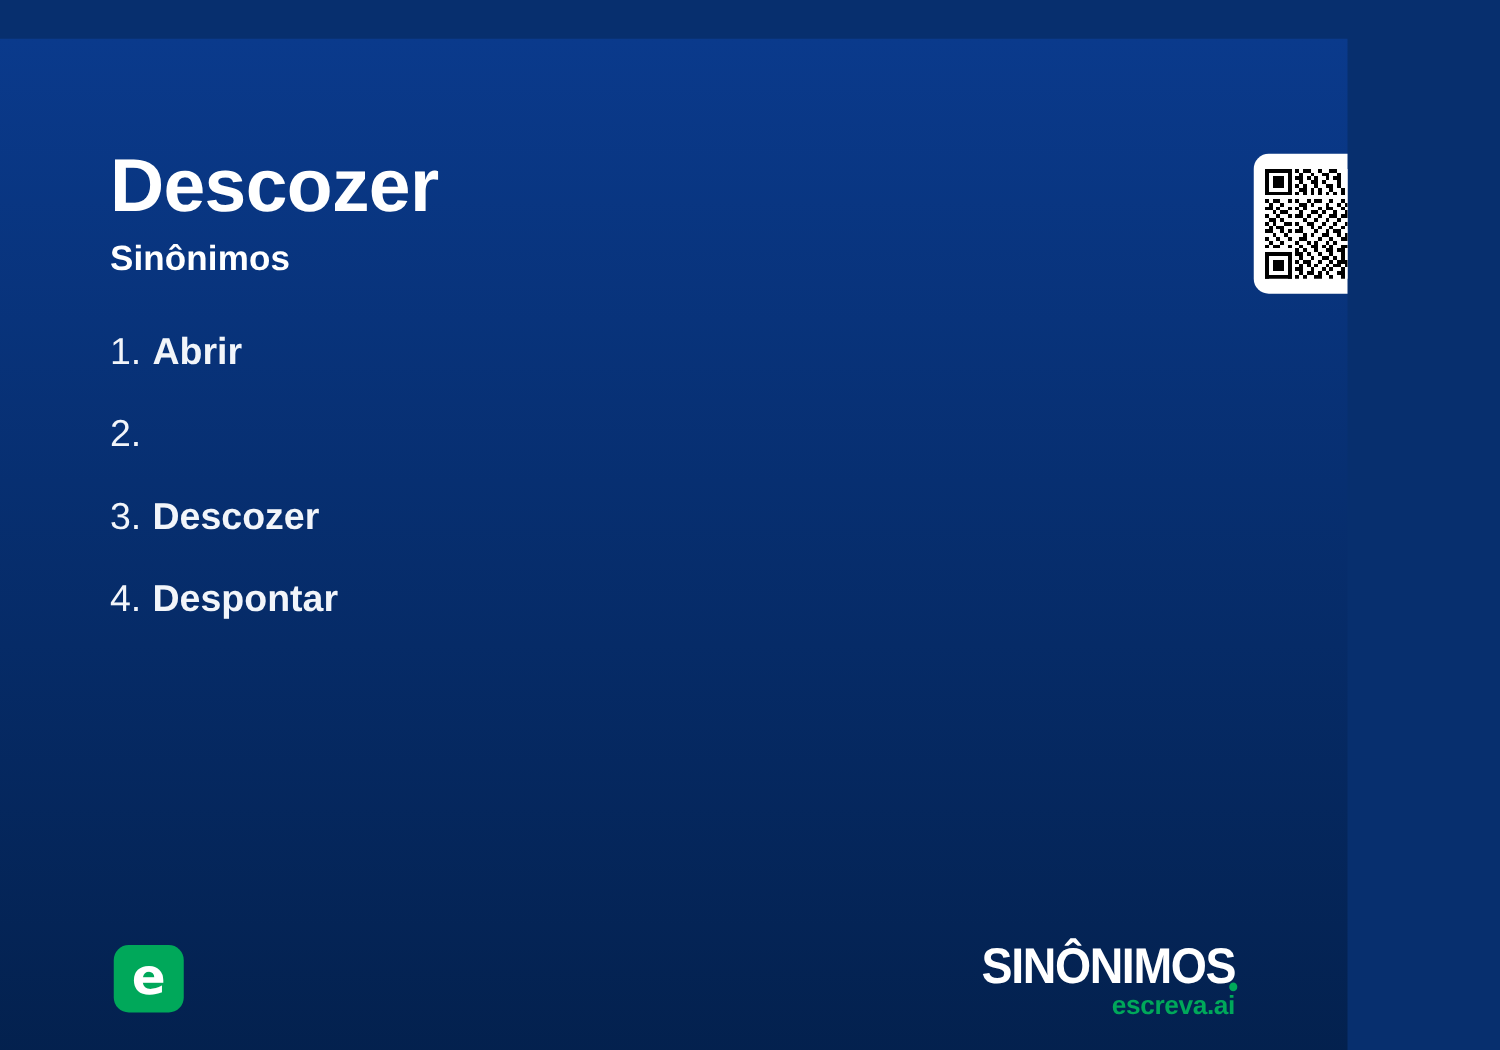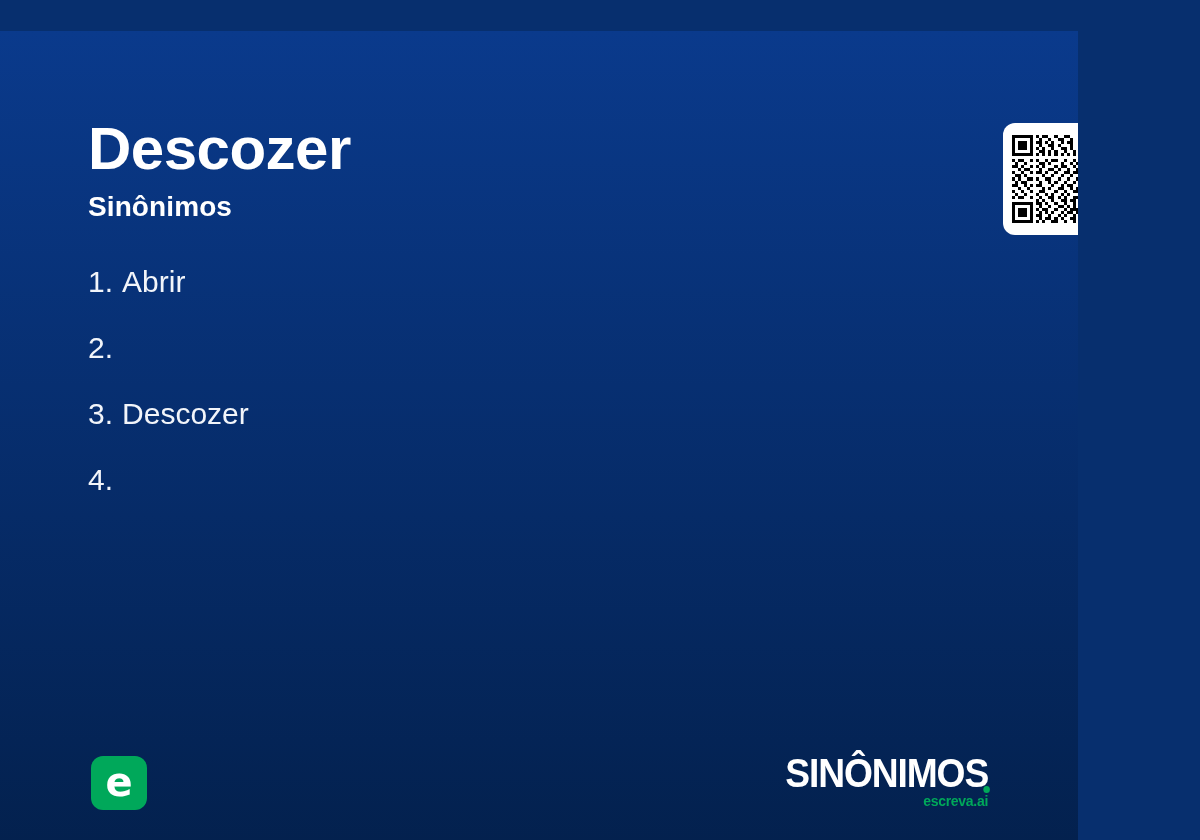--- a/index.html
+++ b/index.html
@@ -68,21 +68,21 @@
     display: flex;
     align-items: flex-start;
     white-space: nowrap;
   }
   .syn-index {
     font-weight: 300;
     margin-right: 9px;
     color: #f2f5fa;
   }
   .syn-word {
-    font-weight: 400;
+    font-weight: 700;
     color: #f2f5fa;
   }
 
   
   #qr-panel {
     position: absolute;
     left: 1003px;
     top: 92px;
     width: 106px;
     height: 112px;
@@ -146,21 +146,21 @@
     right: -2px;
     bottom: 0px;
     width: 7px;
     height: 7px;
     border-radius: 50%;
     background: #00a85a;
   }
   #logo-tagline {
     display: block;
     margin-top: 1px;
-    font-size: 14px;
+    font-size: 21px;
     font-weight: 700;
     color: #00a85a;
     letter-spacing: -0.3px;
     line-height: 1;
     white-space: nowrap;
   }
 </style>
 </head>
 <body>
 
@@ -178,20 +178,21 @@
     </li>
     <li>
       <span class="syn-index">2.</span>
     </li>
     <li>
       <span class="syn-index">3.</span>
       <span class="syn-word">Descozer</span>
     </li>
     <li>
       <span class="syn-index">4.</span>
+      <span class="syn-word">Despontar</span>
     </li>
   </ol>
 
   <div id="qr-panel">
     <svg id="qr-code-svg" viewBox="0 0 29 29" shape-rendering="crispEdges">
       <rect width="29" height="29" fill="#ffffff"></rect>
       <g fill="#000000">
 
         <rect x="0" y="0" width="7" height="1"></rect>
           <rect x="0" y="6" width="7" height="1"></rect>

